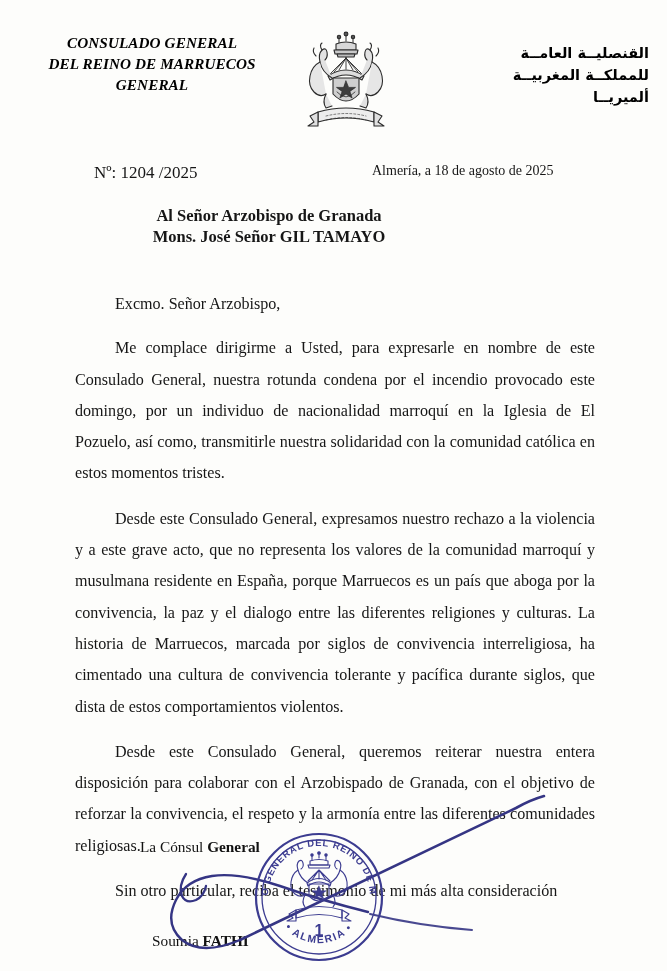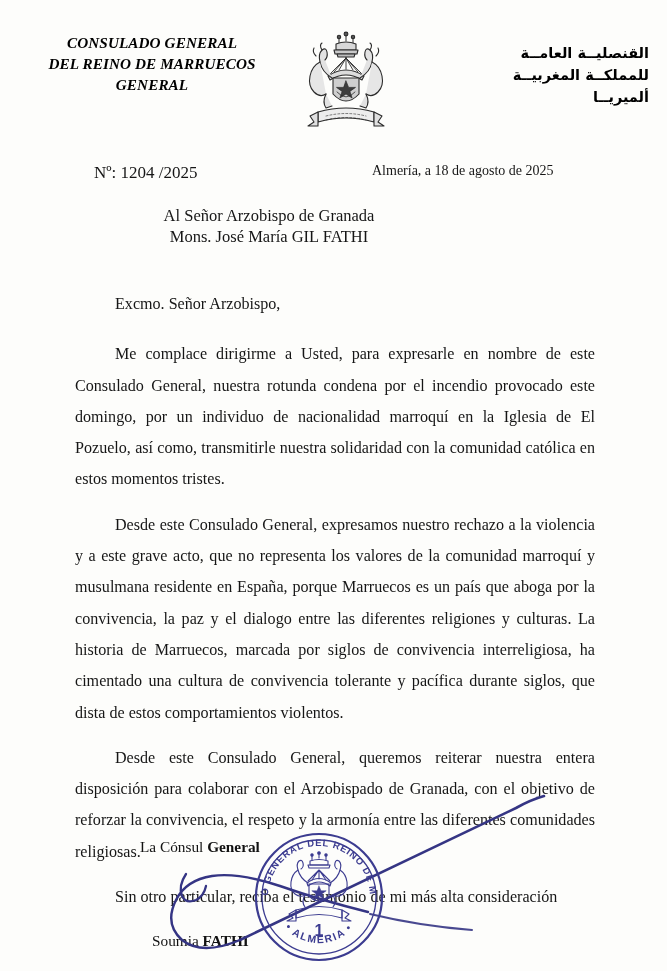--- a/index.html
+++ b/index.html
@@ -88,21 +88,21 @@
     white-space: nowrap;
   }
 
   
   #addressee {
     position: absolute;
     top: 205px;
     left: 0;
     width: 538px;
     text-align: center;
-    font-weight: normal;
+    font-weight: bold;
     font-size: 16.5px;
     line-height: 21px;
   }
   #addressee .ln { display: block; }
 
   
   #body-text {
     position: absolute;
     top: 288px;
     left: 75px;
@@ -112,21 +112,21 @@
     text-align: justify;
     text-justify: inter-word;
   }
   #body-text p {
     margin: 0 0 14px 0;
     text-indent: 40px;
   }
   #body-text p.salutation {
     text-indent: 40px;
     text-align: left;
-    margin-bottom: 19px;
+    margin-bottom: 13px;
   }
   #body-text p.closing {
     text-align: left;
     margin-top: 8px;
   }
   #body-text p:last-child { margin-bottom: 0; }
 
   
   #signature-block {
     position: absolute;
@@ -231,21 +231,21 @@
     </div>
   </div>
 
   <div id="refline">
     <div id="ref-number">Nº: 1204 /2025</div>
     <div id="date-place">Almería, a 18 de agosto de 2025</div>
   </div>
 
   <div id="addressee">
     <span class="ln">Al Señor Arzobispo de Granada</span>
-    <span class="ln">Mons. José María GIL FATHI</span>
+    <span class="ln">Mons. José Señor GIL TAMAYO</span>
   </div>
 
   <div id="body-text">
     <p class="salutation">Excmo. Señor Arzobispo,</p>
     <p>Me complace dirigirme a Usted, para expresarle en nombre de este Consulado General, nuestra rotunda condena por el incendio provocado este domingo, por un individuo de nacionalidad marroquí en la Iglesia de El Pozuelo, así como, transmitirle nuestra solidaridad con la comunidad católica en estos momentos tristes.</p>
     <p>Desde este Consulado General, expresamos nuestro rechazo a la violencia y a este grave acto, que no representa los valores de la comunidad marroquí y musulmana residente en España, porque Marruecos es un país que aboga por la convivencia, la paz y el dialogo entre las diferentes religiones y culturas. La historia de Marruecos, marcada por siglos de convivencia interreligiosa, ha cimentado una cultura de convivencia tolerante y pacífica durante siglos, que dista de estos comportamientos violentos.</p>
     <p>Desde este Consulado General, queremos reiterar nuestra entera disposición para colaborar con el Arzobispado de Granada, con el objetivo de reforzar la convivencia, el respeto y la armonía entre las diferentes comunidades religiosas.</p>
     <p class="closing">Sin otro particular, reciba el testimonio de mi más alta consideración</p>
   </div>
 

